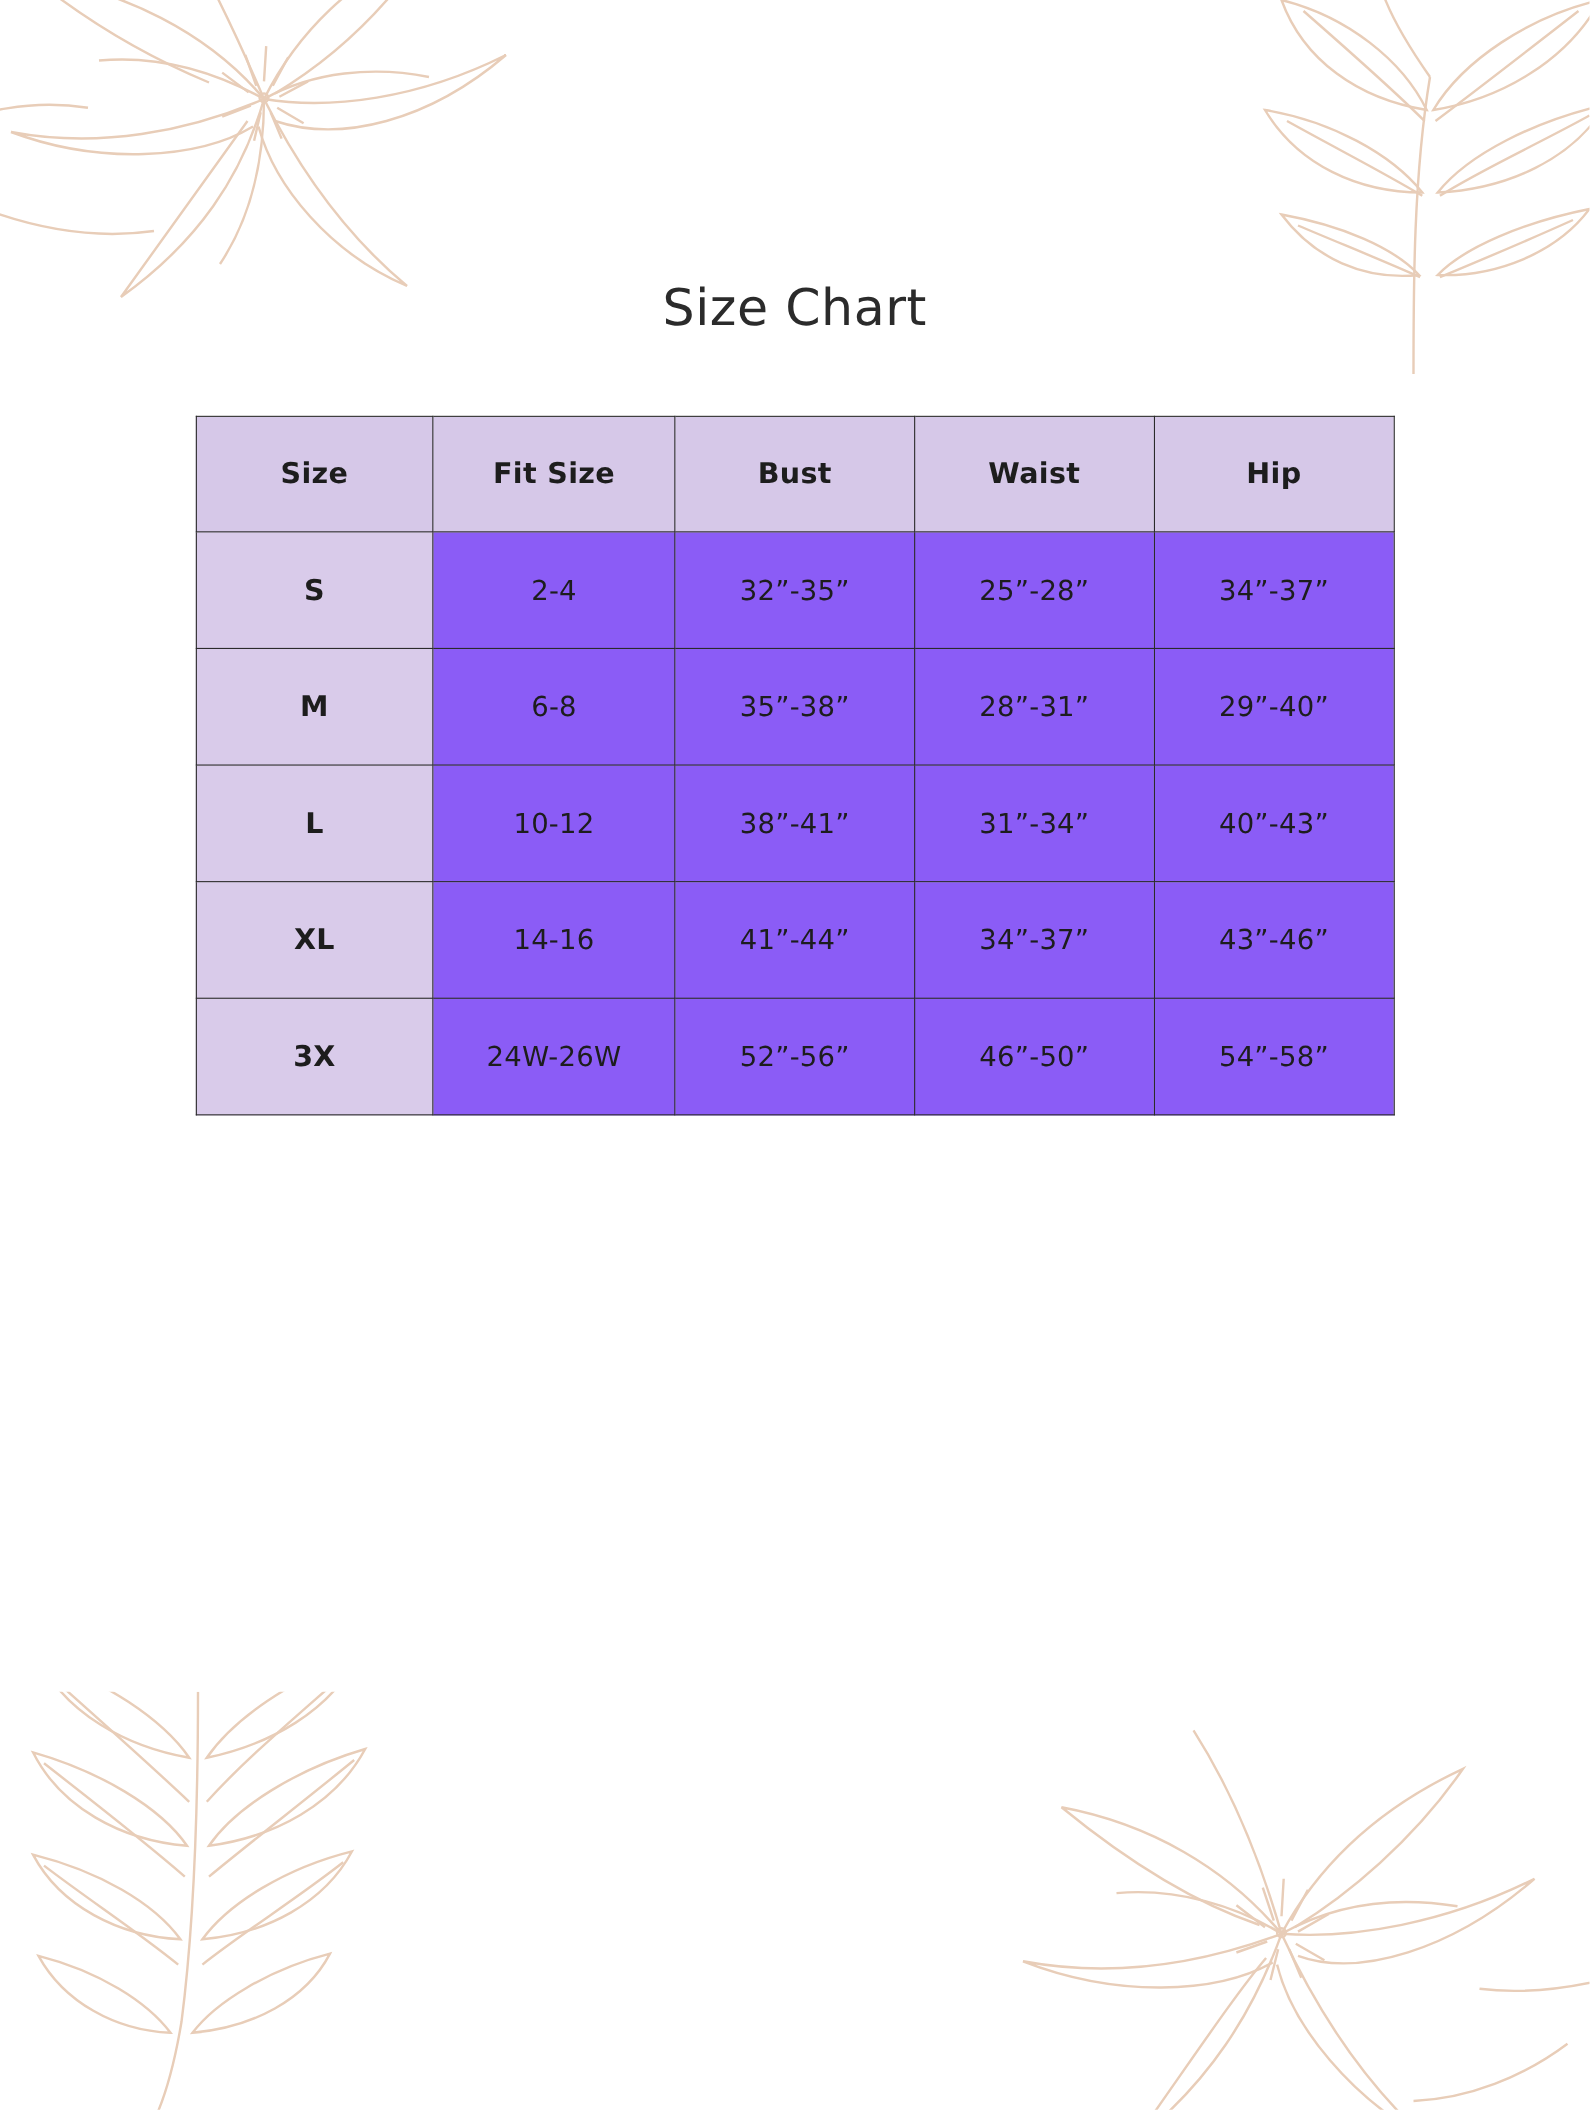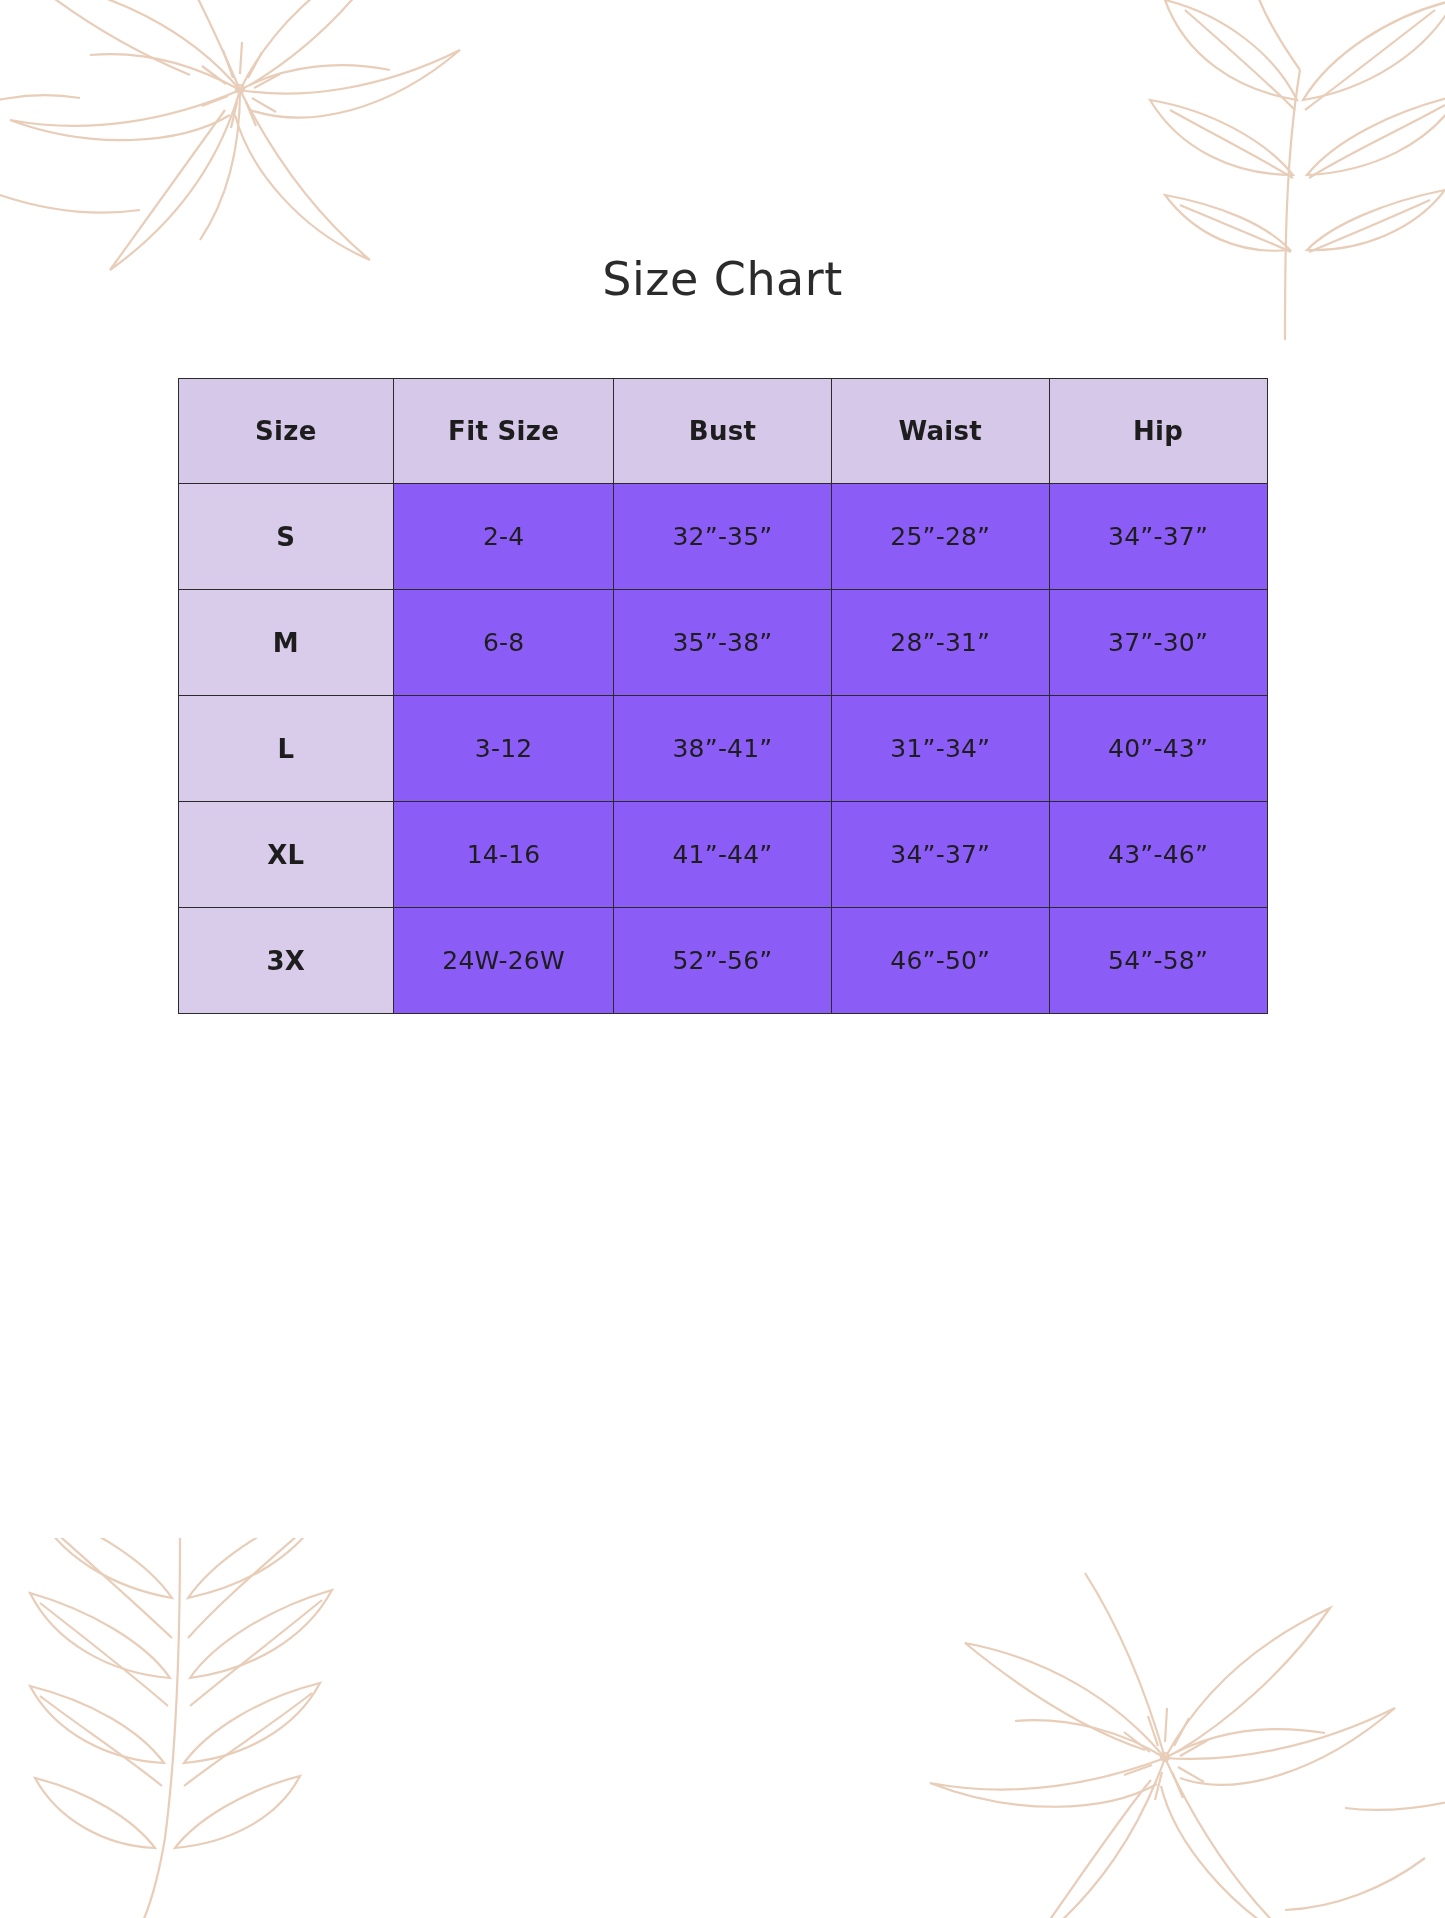--- a/index.html
+++ b/index.html
@@ -206,25 +206,25 @@
             <td>2-4</td>
             <td>32”-35”</td>
             <td>25”-28”</td>
             <td>34”-37”</td>
           </tr>
           <tr>
             <td class="size-cell">M</td>
             <td>6-8</td>
             <td>35”-38”</td>
             <td>28”-31”</td>
-            <td>37”-30”</td>
+            <td>29”-40”</td>
           </tr>
           <tr>
             <td class="size-cell">L</td>
-            <td>3-12</td>
+            <td>10-12</td>
             <td>38”-41”</td>
             <td>31”-34”</td>
             <td>40”-43”</td>
           </tr>
           <tr>
             <td class="size-cell">XL</td>
             <td>14-16</td>
             <td>41”-44”</td>
             <td>34”-37”</td>
             <td>43”-46”</td>

